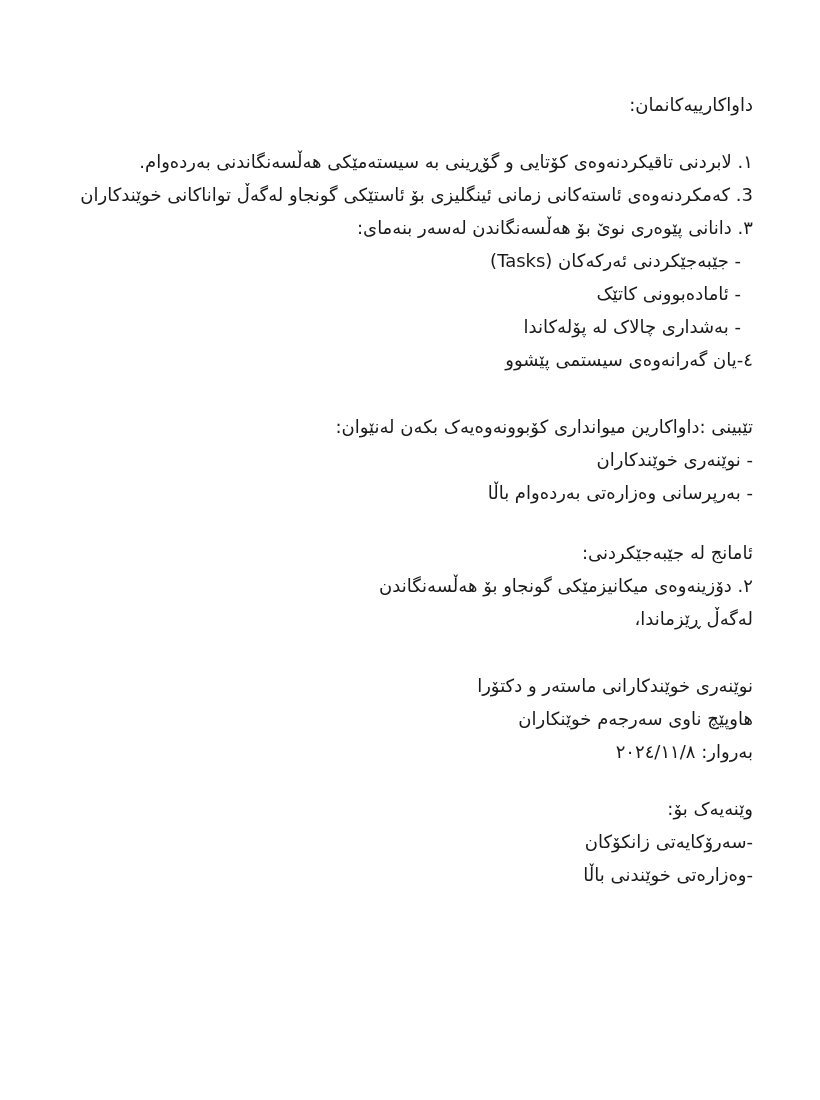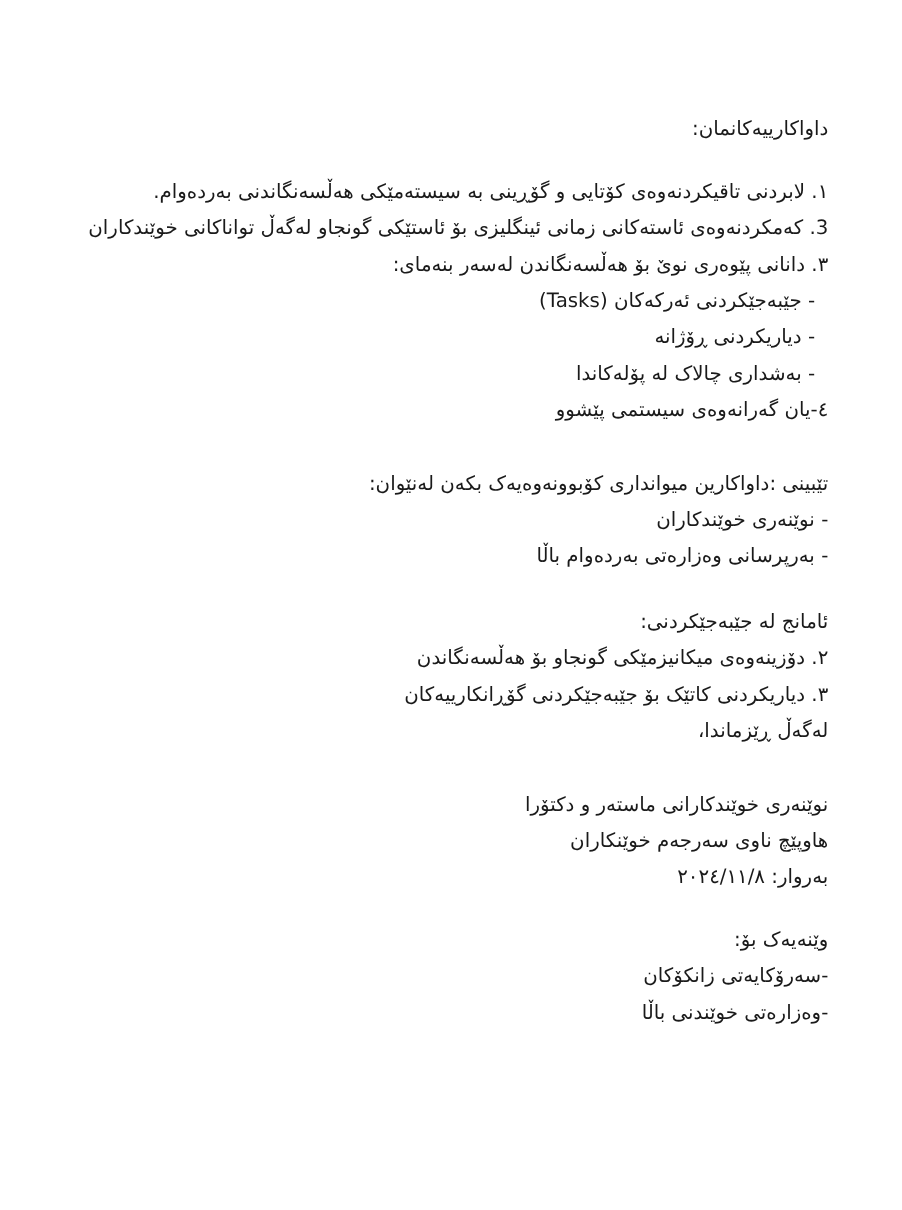--- a/index.html
+++ b/index.html
@@ -10,21 +10,21 @@
     body {
       width: 820px;
       height: 1100px;
       position: relative;
       overflow: hidden;
       font-family: "DejaVu Sans", sans-serif;
       color: #1a1a1a;
     }
     .page {
       position: absolute;
-      top: 13px;
+      top: 0;
       right: 67px;
       width: 720px;
       direction: rtl;
       text-align: right;
       font-size: 18px;
       line-height: 33px;
     }
     .line {
       display: block;
       white-space: nowrap;
@@ -40,39 +40,38 @@
 
   <div style="height:88px" class="gap"></div>
 
   <section>
     <span class="line">داواکارییەکانمان:</span>
     <div style="height:24px" class="gap"></div>
     <span class="line">١. لابردنی تاقیکردنەوەی کۆتایی و گۆڕینی بە سیستەمێکی هەڵسەنگاندنی بەردەوام.</span>
     <span class="line">3. کەمکردنەوەی ئاستەکانی زمانی ئینگلیزی بۆ ئاستێکی گونجاو لەگەڵ تواناکانی خوێندکاران</span>
     <span class="line">٣. دانانی پێوەری نوێ بۆ هەڵسەنگاندن لەسەر بنەمای:</span>
     <span class="line sub">- جێبەجێکردنی ئەرکەکان (Tasks)</span>
-    <span class="line sub">- دیاریکردنی ڕۆژانە</span>
+    <span class="line sub">- ئامادەبوونی کاتێک</span>
     <span class="line sub">- بەشداری چالاک لە پۆلەکاندا</span>
     <span class="line">٤-یان گەرانەوەی سیستمی پێشوو</span>
   </section>
 
   <div style="height:34px" class="gap"></div>
 
   <section>
     <span class="line">تێبینی :داواکارین میوانداری کۆبوونەوەیەک بکەن لەنێوان:</span>
     <span class="line">- نوێنەری خوێندکاران</span>
     <span class="line">- بەرپرسانی وەزارەتی بەردەوام باڵا</span>
   </section>
 
   <div style="height:27px" class="gap"></div>
 
   <section>
     <span class="line">ئامانج لە جێبەجێکردنی:</span>
     <span class="line">٢. دۆزینەوەی میکانیزمێکی گونجاو بۆ هەڵسەنگاندن</span>
-    <span class="line">٣. دیاریکردنی کاتێک بۆ جێبەجێکردنی گۆڕانکارییەکان</span>
     <span class="line">لەگەڵ ڕێزماندا،</span>
   </section>
 
   <div style="height:34px" class="gap"></div>
 
   <section>
     <span class="line">نوێنەری خوێندکارانی ماستەر و دکتۆرا</span>
     <span class="line">هاوپێچ ناوی سەرجەم خوێنکاران</span>
     <span class="line">بەروار: ٢٠٢٤/١١/٨</span>
   </section>

